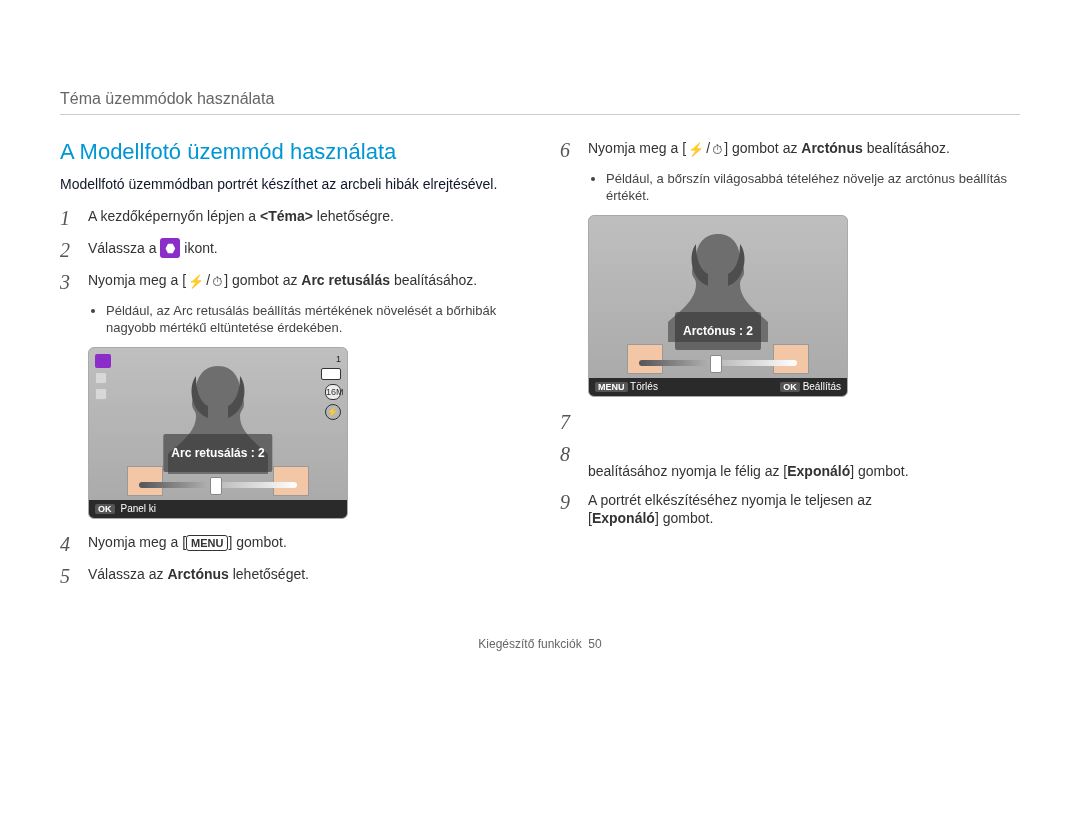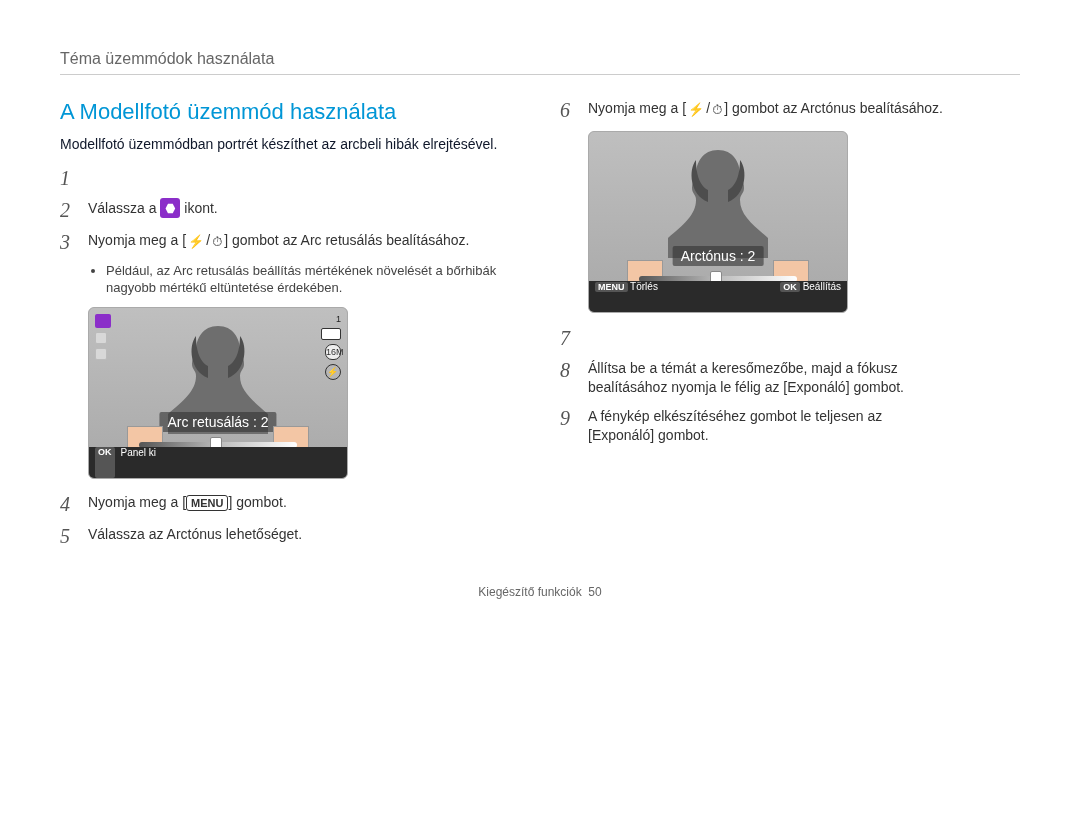--- a/index.html
+++ b/index.html
@@ -14,20 +14,21 @@
   }
   .page {
     padding: 50px 60px 20px 60px;
   }
   .breadcrumb {
     font-size: 16px;
     color: #666;
     padding-bottom: 6px;
     border-bottom: 1px solid #ccc;
     margin-bottom: 24px;
+    margin-top: 40px;
   }
   .cols {
     display: flex;
     gap: 40px;
   }
   .col {
     flex: 1;
     min-width: 0;
   }
   .section-title {
@@ -56,21 +57,21 @@
     font-family: Georgia, 'Times New Roman', serif;
     font-size: 20px;
     color: #555;
     width: 18px;
     flex-shrink: 0;
     line-height: 1.1;
   }
   .step-body {
     flex: 1;
   }
-  .bold { font-weight: normal; }
+  .bold { font-weight: bold; }
   ul.note {
     margin: 4px 0 10px 28px;
     padding-left: 18px;
     font-size: 13px;
     color: #444;
   }
   ul.note li { margin: 2px 0; line-height: 1.3; }
 
   
   .inline-icon {
@@ -147,24 +148,25 @@
     background: #f3c6a5;
     border: 1px solid #999;
   }
   .cam-label-chip {
     position: absolute;
     bottom: 46px;
     left: 50%;
     transform: translateX(-50%);
     background: rgba(50,50,50,0.6);
     color: #fff;
-    font-size: 14px;
-    padding: 2px 8px;
+    font-size: 12px;
+    padding: 12px 8px;
     border-radius: 2px;
     white-space: nowrap;
+    font-weight: bold;
   }
   .cam-slider {
     position: absolute;
     bottom: 30px;
     left: 50px;
     right: 50px;
     height: 6px;
     border-radius: 3px;
     background: linear-gradient(90deg, #555, #bbb, #fff);
   }
@@ -177,25 +179,26 @@
     height: 16px;
     background: #fff;
     border: 1px solid #888;
     border-radius: 2px;
   }
   .cam-footer {
     position: absolute;
     bottom: 0;
     left: 0;
     right: 0;
-    height: 31px;
+    height: 18px;
     background: #2a2a2a;
     color: #fff;
     font-size: 10px;
     display: flex;
+    align-items: center;
     gap: 6px;
     padding: 0 6px;
   }
   .chip {
     display: inline-block;
     background: #555;
     border-radius: 2px;
     padding: 0 3px;
     font-size: 9px;
     font-weight: bold;
@@ -238,37 +241,40 @@
   .footer-row {
     display:flex;
     justify-content: space-between;
     width:100%;
   }
 
   .page-footer {
     text-align: center;
     font-size: 12px;
     color: #666;
-    margin-top: 28px;
+    margin-top: 40px;
   }
 </style>
 </head>
 <body>
 
 <div class="page">
   <div class="breadcrumb">Téma üzemmódok használata</div>
 
   <div class="cols">
 
     <div class="col">
       <h2 class="section-title">A Modellfotó üzemmód használata</h2>
       <p class="intro">Modellfotó üzemmódban portrét készíthet az arcbeli hibák elrejtésével.</p>
 
       <div class="step">
         <div class="step-num">1</div>
+        <div class="step-body">
+          <span>A kezdőképernyőn lépjen a </span><span class="bold">&lt;Téma&gt;</span><span> lehetőségre.</span>
+        </div>
       </div>
 
       <div class="step">
         <div class="step-num">2</div>
         <div class="step-body">
           <span>Válassza a </span>
           <span class="inline-icon"></span>
           <span> ikont.</span>
         </div>
       </div>
@@ -329,20 +335,23 @@
     </div>
 
     <div class="col">
 
       <div class="step">
         <div class="step-num">6</div>
         <div class="step-body">
           <span>Nyomja meg a [</span><span class="btn-glyph">⚡</span>/<span class="btn-glyph">⏱</span><span>] gombot az </span><span class="bold">Arctónus</span><span> bealításához.</span>
         </div>
       </div>
+      <ul class="note">
+        <li>Például, a bőrszín világosabbá tételéhez növelje az arctónus beállítás értékét.</li>
+      </ul>
 
       <div class="cam cam2">
         <div class="cam-inner">
           <svg class="cam-portrait" viewBox="0 0 140 120">
             <path d="M70 10 C55 10 48 22 48 35 C48 40 44 40 44 48 C44 54 48 54 48 60 C48 75 35 85 20 98 L20 118 L120 118 L120 98 C105 85 92 75 92 60 C92 54 96 54 96 48 C96 40 92 40 92 35 C92 22 85 10 70 10 Z" fill="#6e6e6e"></path>
             <path d="M48 20 C40 30 42 55 60 62 L60 50 C50 45 48 30 48 20 Z M92 20 C100 30 98 55 80 62 L80 50 C90 45 92 30 92 20 Z" fill="#4d4d4d"></path>
           </svg>
           <div class="cam-label-chip">Arctónus : 2</div>
           <div class="cam-thumbs">
             <div class="thumb"></div>
@@ -364,29 +373,29 @@
         </div>
       </div>
 
       <div class="step">
         <div class="step-num">7</div>
       </div>
 
       <div class="step">
         <div class="step-num">8</div>
         <div class="step-body">
-          <span>Állítsa be a témát a keresőmezőbe, majd a fókusz</span><br>
+          <br>
           <span>bealításához nyomja le félig az [</span><span class="bold">Exponáló</span><span>] gombot.</span>
         </div>
       </div>
 
       <div class="step">
         <div class="step-num">9</div>
         <div class="step-body">
-          <span>A fénykép elkészítéséhez gombot le teljesen az</span><br>
+          <span>A portrét elkészítéséhez nyomja le teljesen az</span><br>
           <span>[</span><span class="bold">Exponáló</span><span>] gombot.</span>
         </div>
       </div>
     </div>
   </div>
 
   <div class="page-footer">
     <span>Kiegészítő funkciók</span>&nbsp;&nbsp;<span>50</span>
   </div>
 </div>

